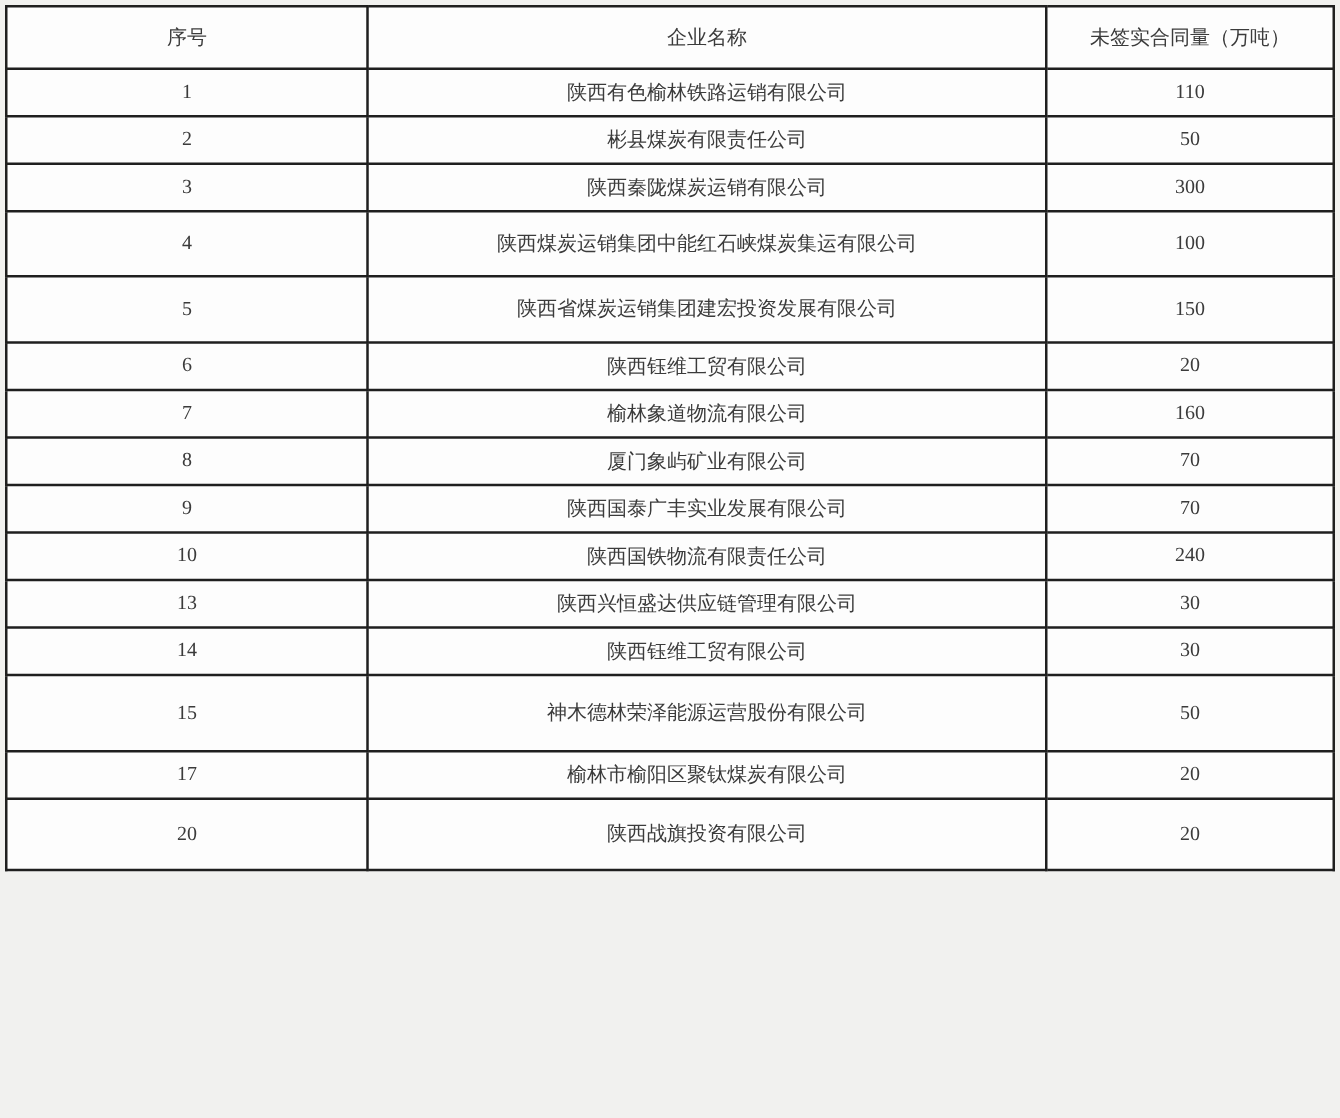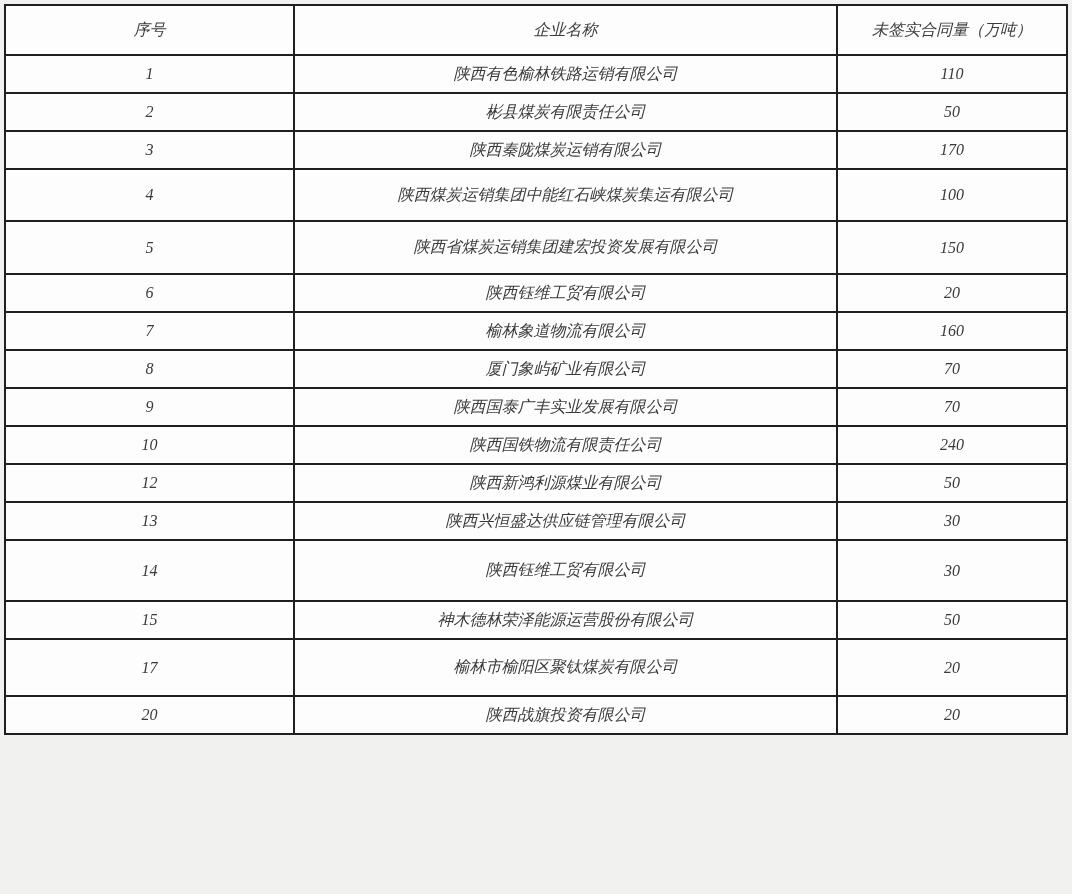--- a/index.html
+++ b/index.html
@@ -13,21 +13,20 @@
   }
   .page {
     padding: 4px 0 0 4px;
   }
   table.contract-table {
     border-collapse: collapse;
     table-layout: fixed;
     width: 1062px;
     background: #fdfdfd;
     color: #3b3b3b;
-    font-style: italic;
   }
   table.contract-table th,
   table.contract-table td {
     border: 2px solid #1f1f1f;
     text-align: center;
     vertical-align: middle;
     font-weight: normal;
     font-size: 16px;
     padding: 0 4px;
     overflow: hidden;
@@ -68,21 +67,21 @@
           <td>110</td>
         </tr>
         <tr>
           <td>2</td>
           <td>彬县煤炭有限责任公司</td>
           <td>50</td>
         </tr>
         <tr>
           <td>3</td>
           <td>陕西秦陇煤炭运销有限公司</td>
-          <td>170</td>
+          <td>300</td>
         </tr>
         <tr>
           <td>4</td>
           <td>陕西煤炭运销集团中能红石峡煤炭集运有限公司</td>
           <td>100</td>
         </tr>
         <tr>
           <td>5</td>
           <td>陕西省煤炭运销集团建宏投资发展有限公司</td>
           <td>150</td>
@@ -106,25 +105,20 @@
           <td>9</td>
           <td>陕西国泰广丰实业发展有限公司</td>
           <td>70</td>
         </tr>
         <tr>
           <td>10</td>
           <td>陕西国铁物流有限责任公司</td>
           <td>240</td>
         </tr>
         <tr>
-          <td>12</td>
-          <td>陕西新鸿利源煤业有限公司</td>
-          <td>50</td>
-        </tr>
-        <tr>
           <td>13</td>
           <td>陕西兴恒盛达供应链管理有限公司</td>
           <td>30</td>
         </tr>
         <tr>
           <td>14</td>
           <td>陕西钰维工贸有限公司</td>
           <td>30</td>
         </tr>
         <tr>

